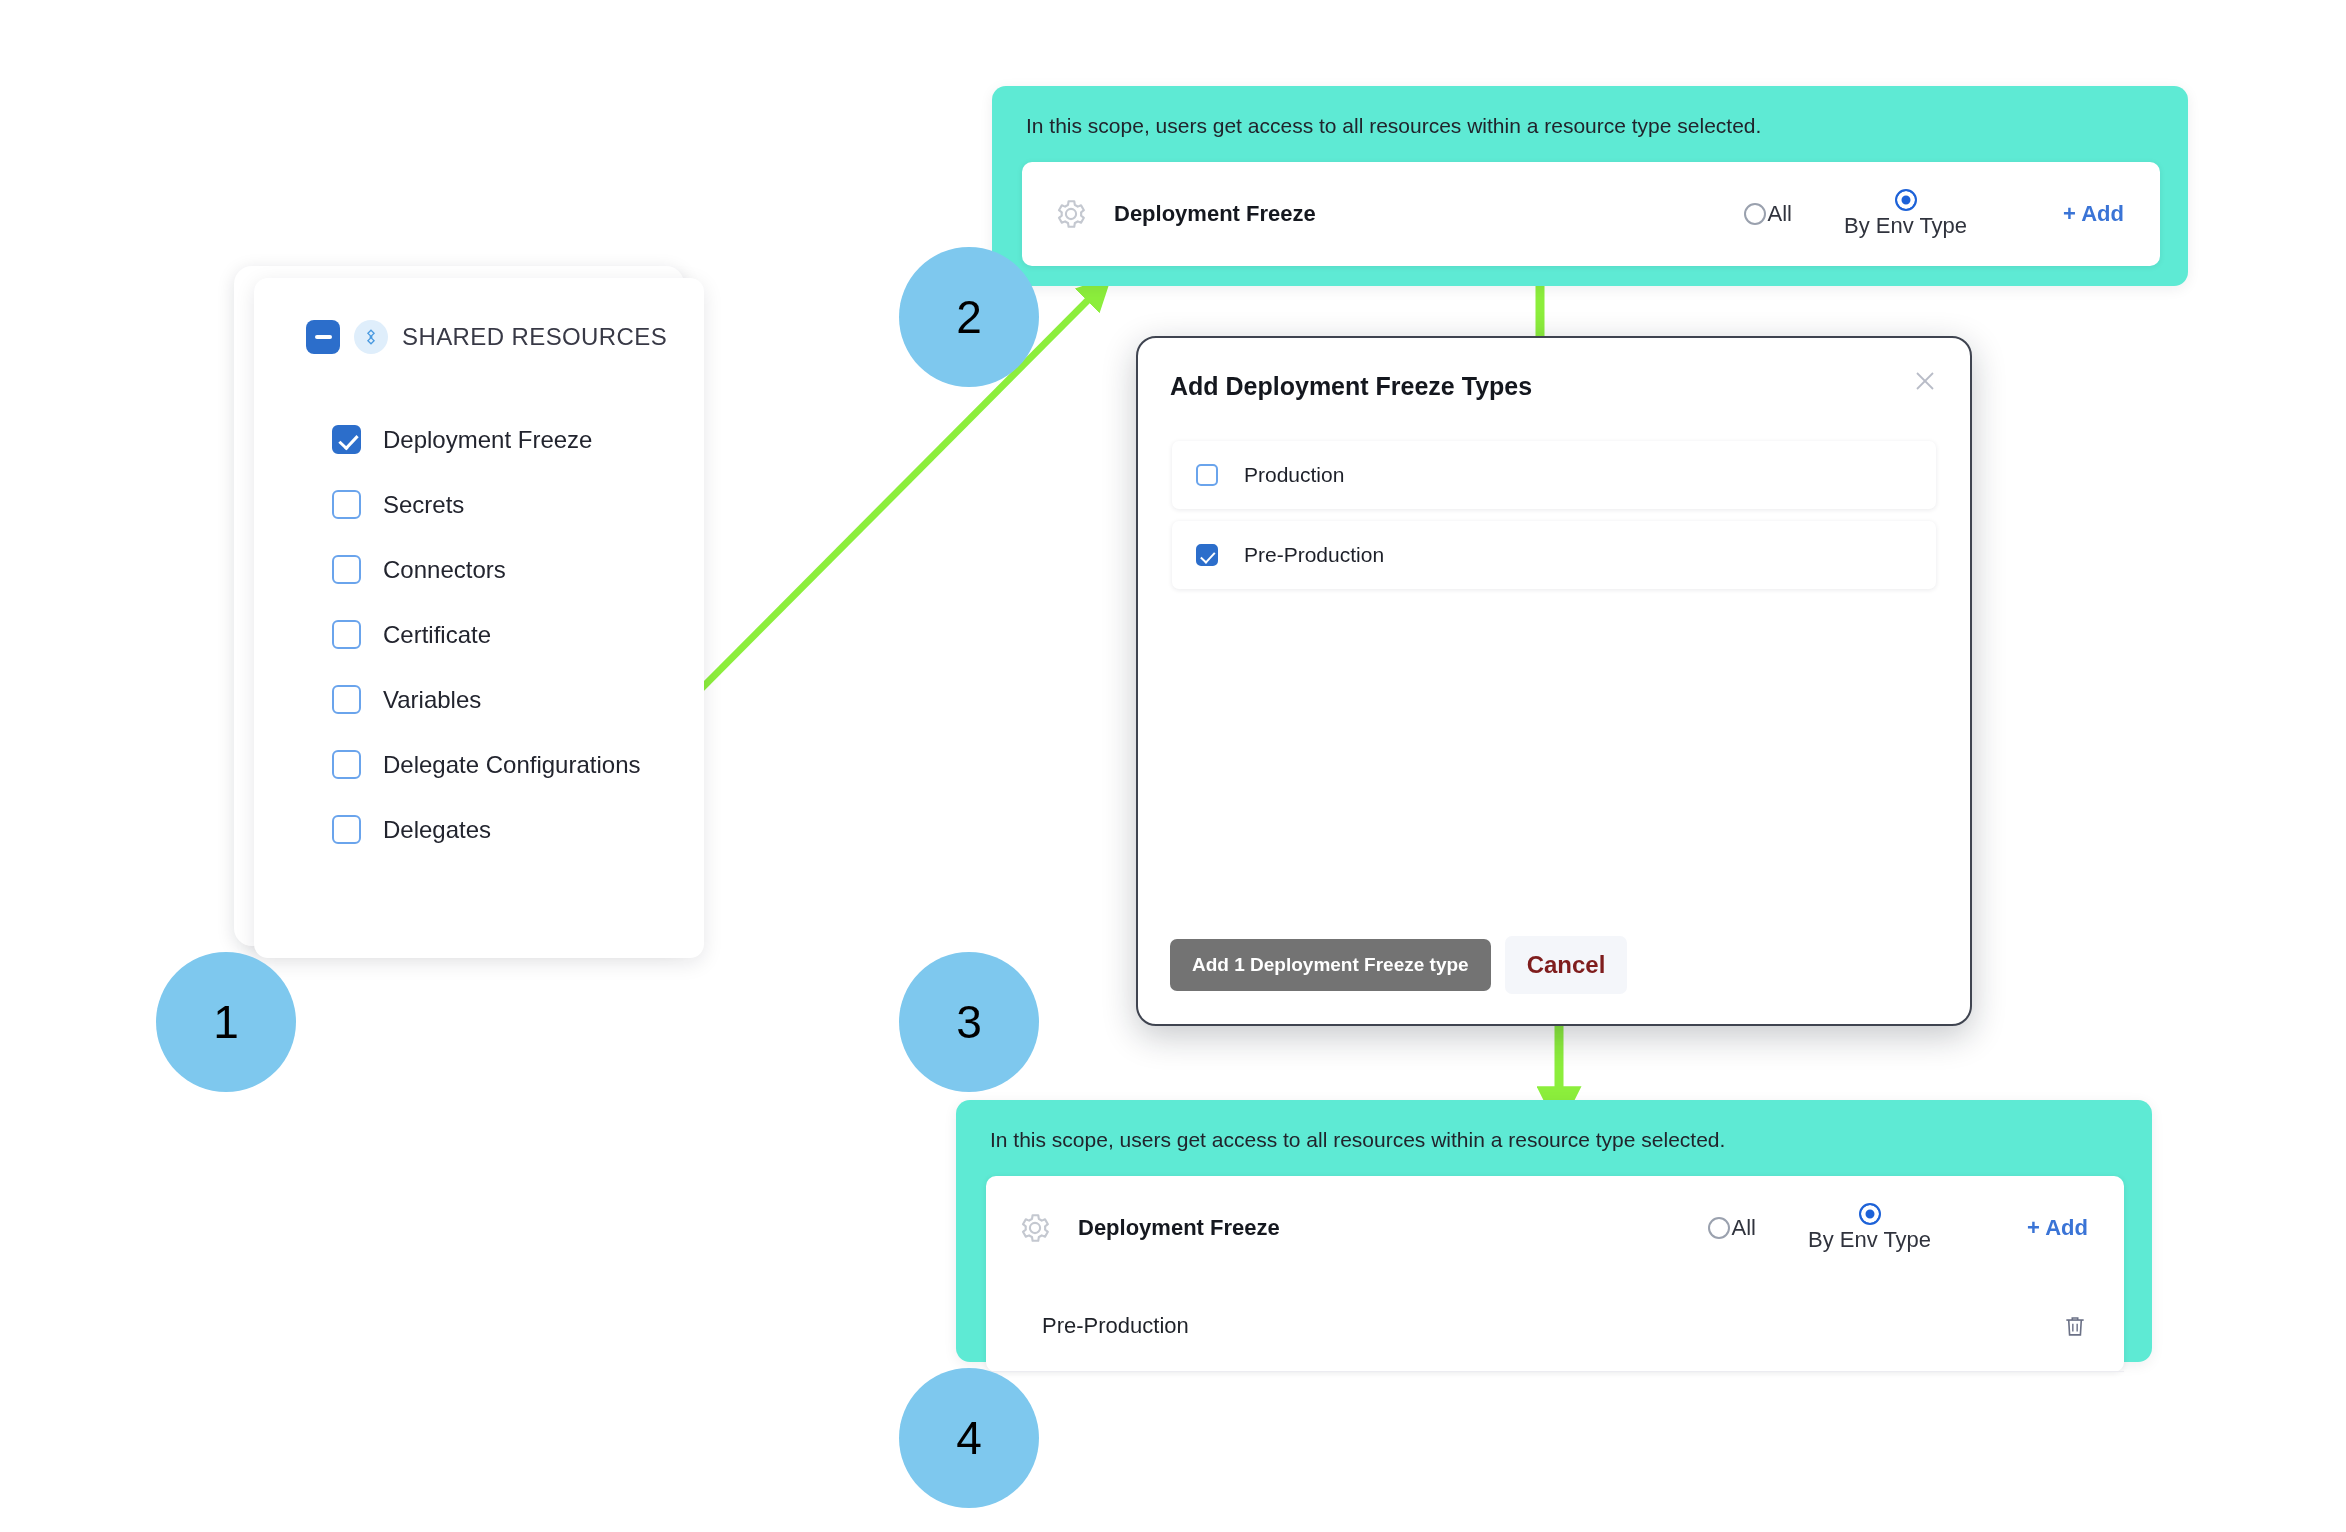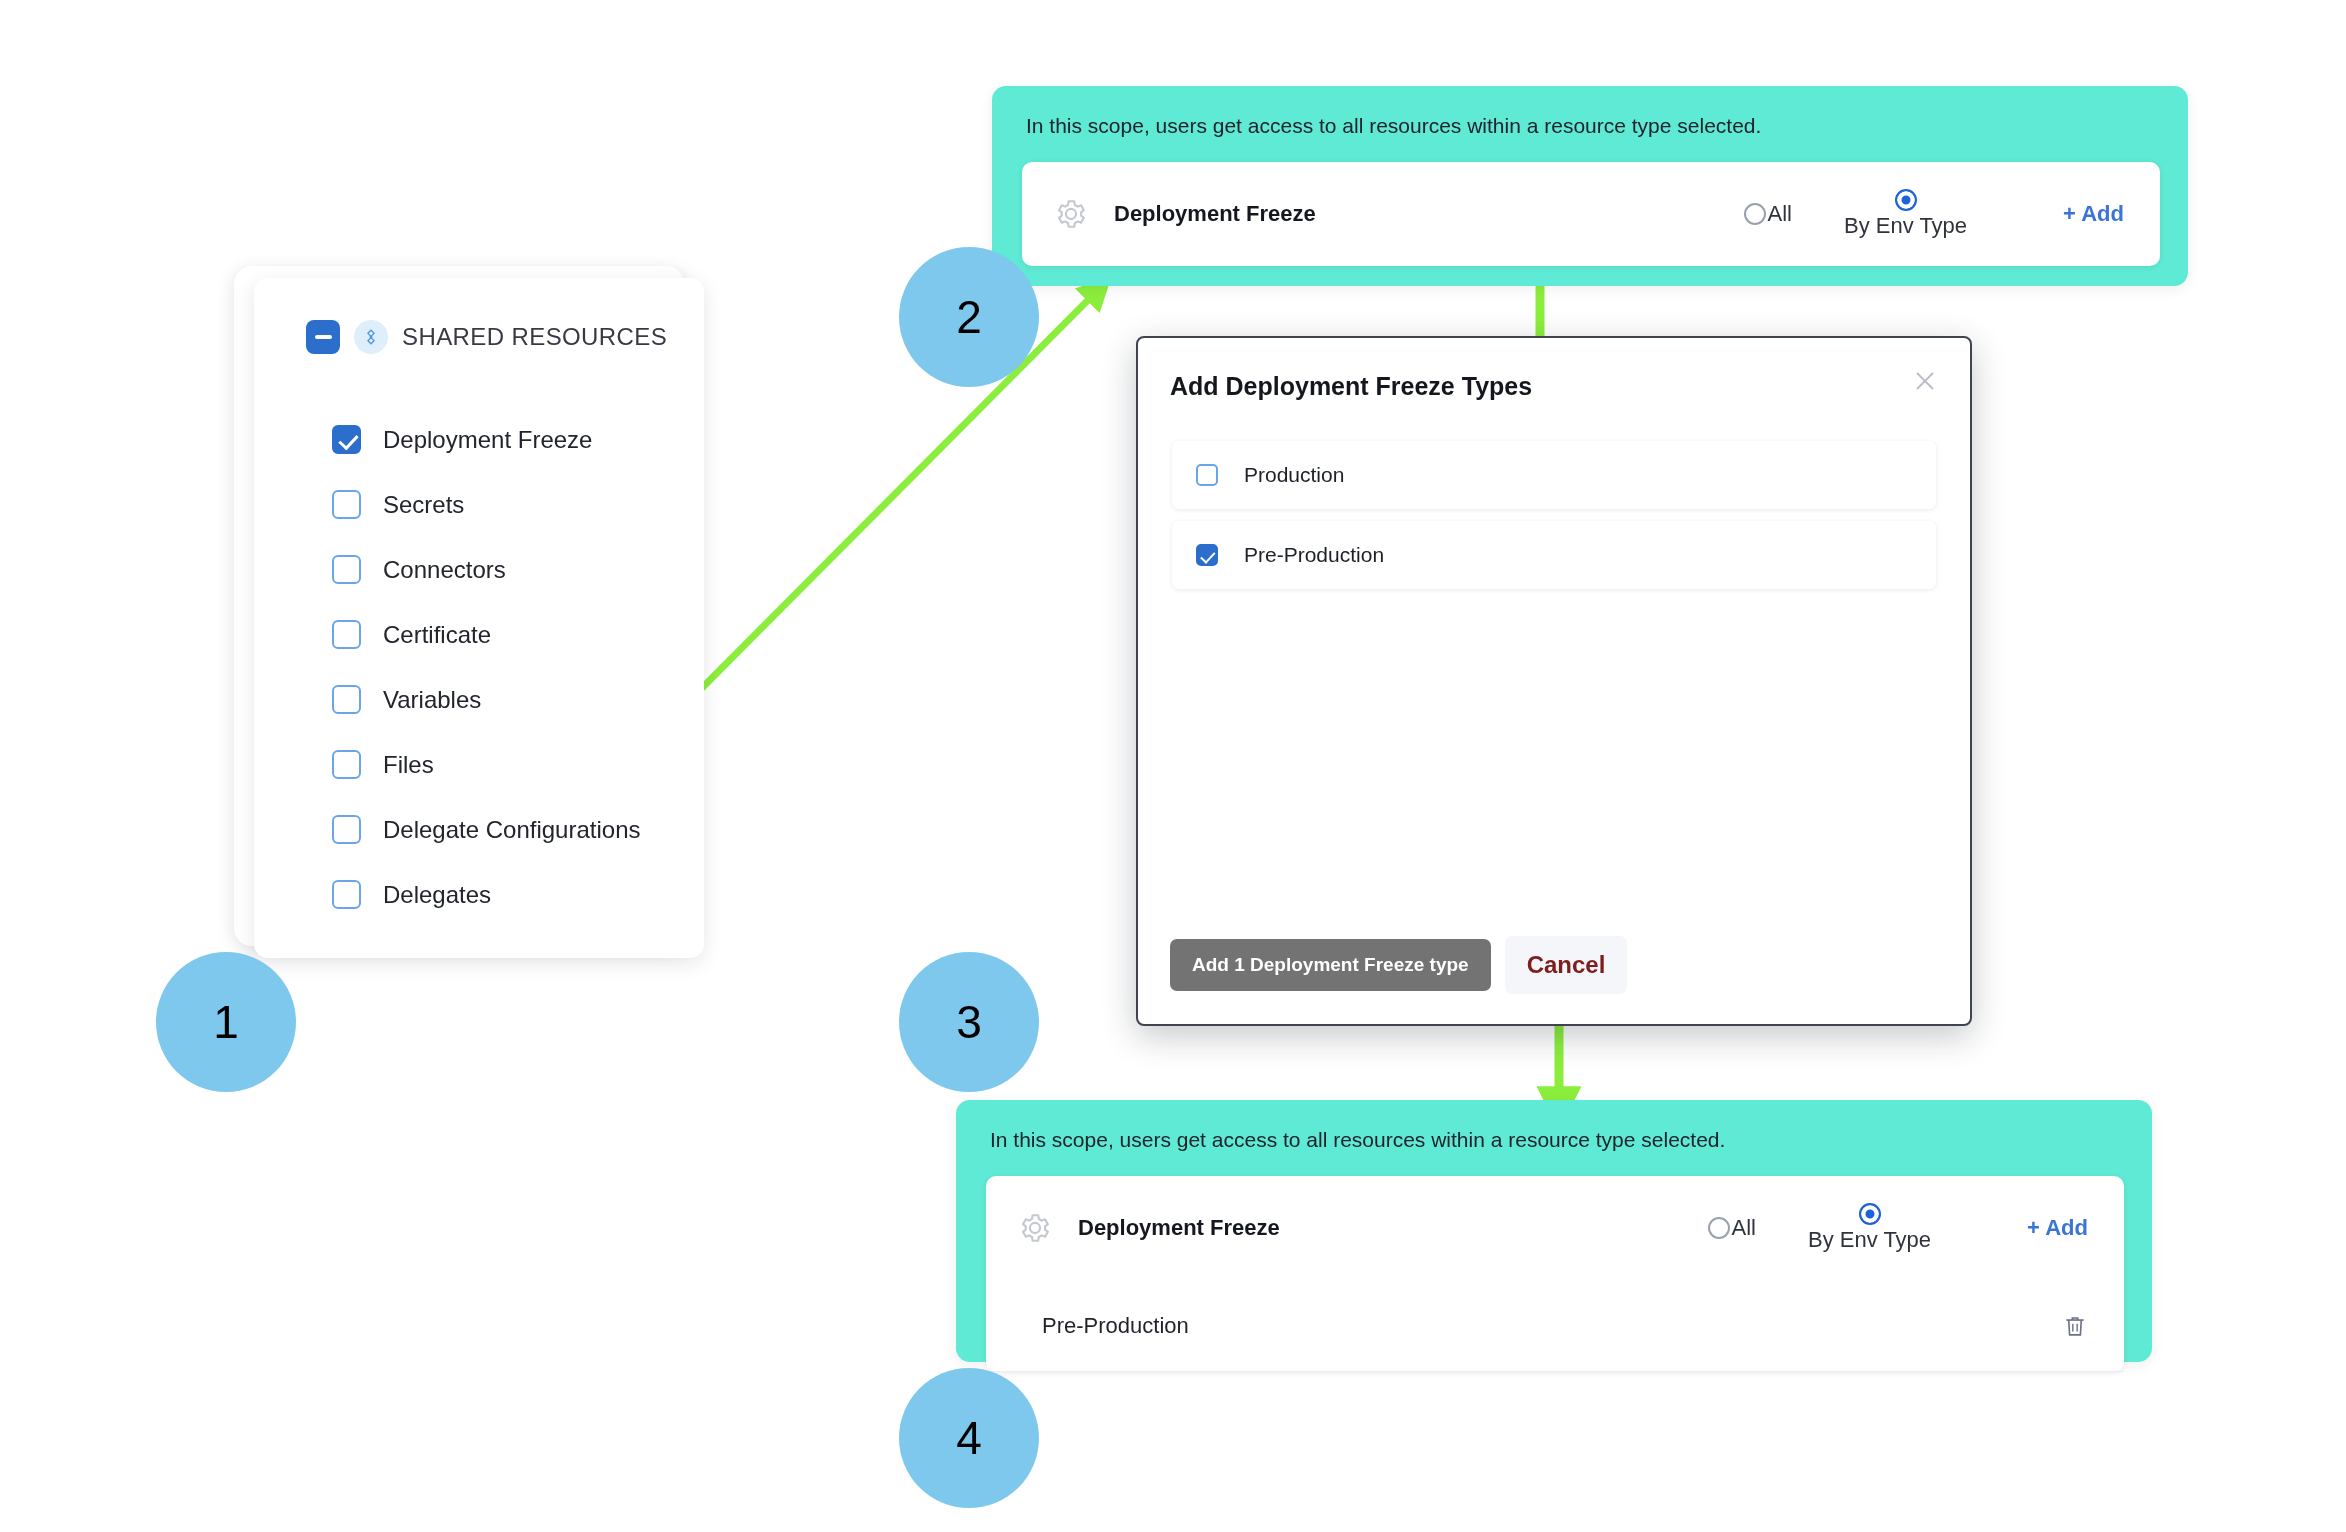--- a/index.html
+++ b/index.html
@@ -234,21 +234,21 @@
 
   
   #modal-add-freeze-types {
     position: absolute;
     left: 1136px;
     top: 336px;
     width: 836px;
     height: 690px;
     background: #ffffff;
     border: 2.5px solid #3f4450;
-    border-radius: 8px;
+    border-radius: 20px;
     box-shadow: 0 10px 34px rgba(17,24,39,.24);
     z-index: 25;
     overflow: hidden;
   }
   .modal-title {
     font-size: 25px;
     font-weight: bold;
     color: #14171e;
     padding: 34px 0 0 32px;
   }
@@ -375,24 +375,20 @@
           <span class="cb"></span>
           <span class="tree-item-label">Connectors</span>
         </div>
         <div class="tree-item">
           <span class="cb"></span>
           <span class="tree-item-label">Certificate</span>
         </div>
         <div class="tree-item">
           <span class="cb"></span>
           <span class="tree-item-label">Variables</span>
-        </div>
-        <div class="tree-item">
-          <span class="cb"></span>
-          <span class="tree-item-label">Files</span>
         </div>
         <div class="tree-item">
           <span class="cb"></span>
           <span class="tree-item-label">Delegate Configurations</span>
         </div>
         <div class="tree-item">
           <span class="cb"></span>
           <span class="tree-item-label">Delegates</span>
         </div>
       </div>

